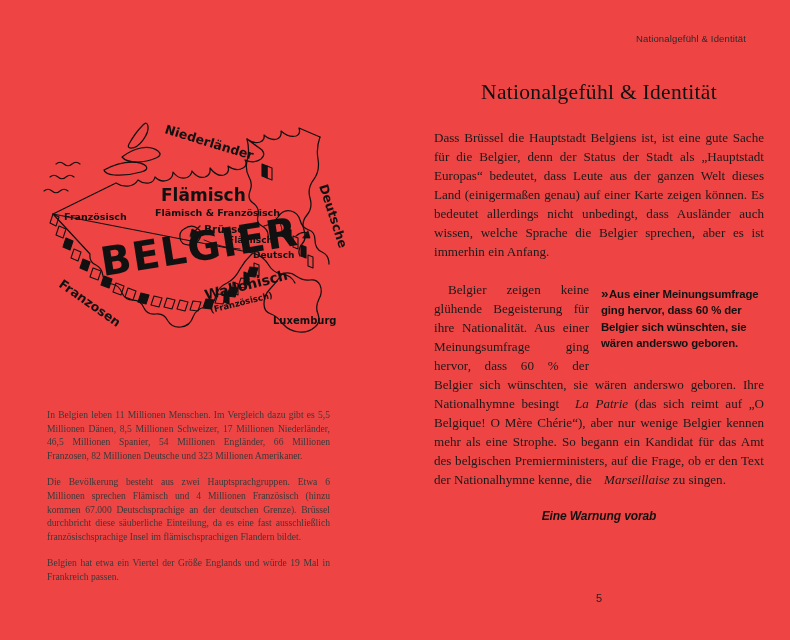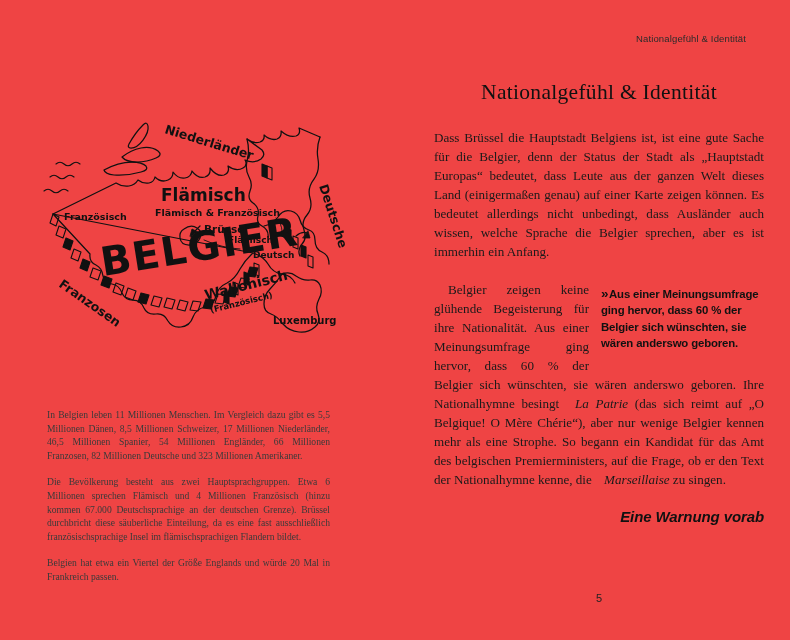--- a/index.html
+++ b/index.html
@@ -87,26 +87,26 @@
   .pullquote .chev {
     font-size: 13.5px;
     letter-spacing: -1.5px;
     margin-right: 2px;
   }
 
   .subhead {
     font-family: "Liberation Sans", sans-serif;
     font-weight: bold;
     font-style: italic;
-    font-size: 15px;
+    font-size: 12px;
     line-height: 17px;
     letter-spacing: -0.1px;
     color: #111111;
     margin: 0 0 3px 0;
-    text-align: right;
+    text-align: center;
   }
   .gap-para { height: 19px; }
 
   
   .folio {
     position: absolute;
     left: 434px;
     width: 330px;
     top: 592px;
     text-align: center;
@@ -279,21 +279,21 @@
         <text x="183" y="205" font-size="8.5" transform="rotate(-14 183 205)">(Französisch)</text>
 
         <text x="245" y="216" font-size="10">Luxemburg</text>
       </g>
     </svg>
   </div>
 
   <div class="side-col">
     <p>In Belgien leben 11 Millionen Menschen. Im Vergleich dazu gibt es 5,5 Millionen Dänen, 8,5 Millionen Schweizer, 17 Millionen Niederländer, 46,5 Millionen Spanier, 54 Millionen Engländer, 66 Millionen Franzosen, 82 Millionen Deutsche und 323 Millionen Amerikaner.</p>
     <p>Die Bevölkerung besteht aus zwei Hauptsprachgruppen. Etwa 6 Millionen sprechen Flämisch und 4 Millionen Französisch (hinzu kommen 67.000 Deutschsprachige an der deutschen Grenze). Brüssel durchbricht diese säuberliche Einteilung, da es eine fast ausschließlich französischsprachige Insel im flämischsprachigen Flandern bildet.</p>
-    <p>Belgien hat etwa ein Viertel der Größe Englands und würde 20 Mal in Frankreich passen.</p>
+    <p>Belgien hat etwa ein Viertel der Größe Englands und würde 19 Mal in Frankreich passen.</p>
   </div>
 
   <h1 class="chapter-title">Nationalgefühl &amp; Identität</h1>
 
   <div class="body-col">
 
     <p>Dass Brüssel die Hauptstadt Belgiens ist, ist eine gute Sache für die Belgier, denn der Status der Stadt als „Hauptstadt Europas“ bedeutet, dass Leute aus der ganzen Welt dieses Land (einigermaßen genau) auf einer Karte zeigen können. Es bedeutet allerdings nicht unbedingt, dass Ausländer auch wissen, welche Sprache die Belgier sprechen, aber es ist immerhin ein Anfang.</p>
 
     <div class="gap-para"></div>
 

